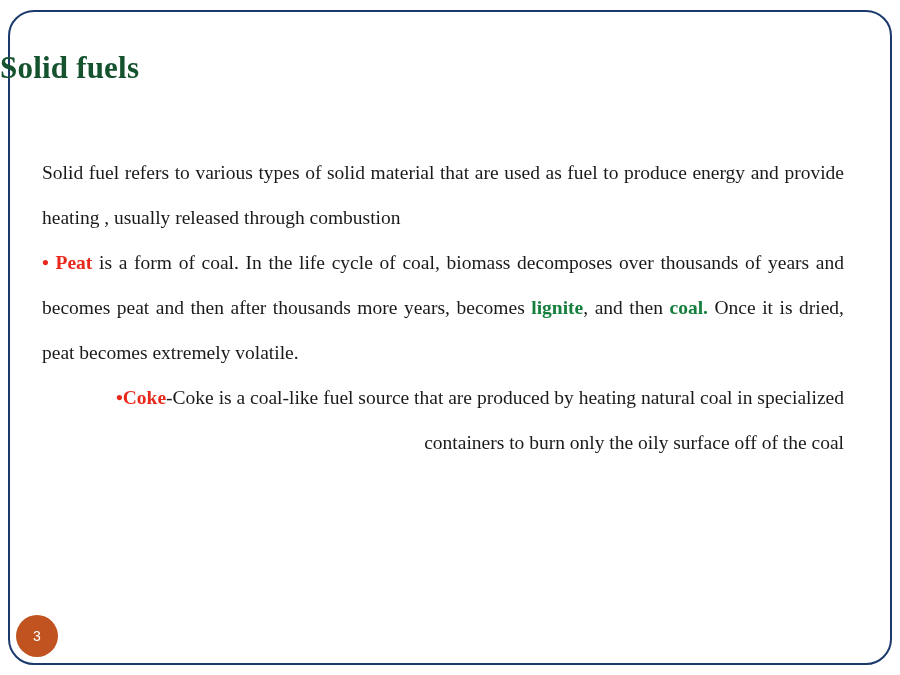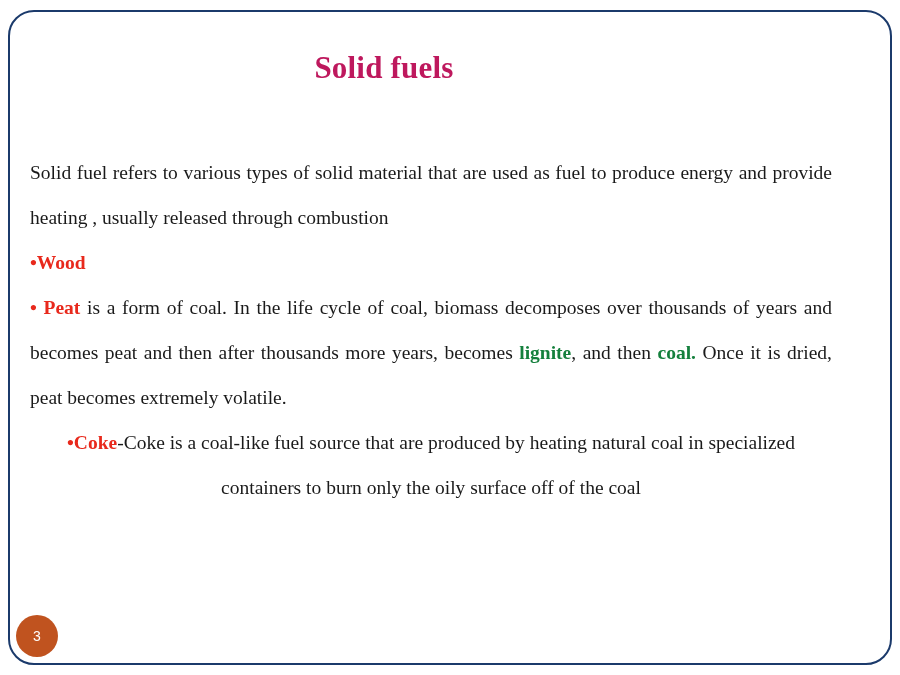--- a/index.html
+++ b/index.html
@@ -29,43 +29,42 @@
     box-sizing: border-box;
     border: 2px solid #1b3a6b;
     border-radius: 26px;
     pointer-events: none;
   }
   .slide-title {
     position: absolute;
     left: 0;
     top: 50px;
     width: 768px;
-    text-align: center;
     font-family: "Liberation Serif", serif;
     font-weight: bold;
     font-size: 31px;
-    color: #be185d;
+    color: #14532d;
     letter-spacing: 0.2px;
   }
   .body-block {
     position: absolute;
-    left: 30px;
+    left: 42px;
     top: 150px;
     width: 802px;
     font-size: 19.5px;
     line-height: 45px;
     color: #1a1a1a;
   }
   .para {
     text-align: justify;
     text-justify: inter-word;
     margin: 0;
   }
   .para-last-left {
-    text-align: center;
+    text-align: right;
   }
   .red-bold {
     color: #e8291c;
     font-weight: bold;
   }
   .red-plain {
     color: #15803d;
     font-weight: bold;
   }
   .bullet-line {
@@ -94,21 +93,20 @@
 <div class="slide">
 
   <div class="slide-frame"></div>
 
   <div class="slide-title">Solid fuels</div>
 
   <div class="body-block">
 
     <p class="para">Solid fuel refers to various types of solid material that are used as fuel to produce energy and provide heating , usually released through combustion</p>
 
-    <p class="bullet-line"><span class="red-bold">•</span><span class="red-bold">Wood</span></p>
 
     <p class="para"><span class="red-bold">•</span> <span class="red-bold">Peat</span><span> is a form of coal. In the life cycle of coal, biomass decomposes over thousands of years and becomes peat and then after thousands more years, becomes </span><span class="red-plain">lignite</span><span>, and then </span><span class="red-plain">coal.</span><span> Once it is dried, peat becomes extremely volatile.</span></p>
 
     <p class="para para-last-left"><span class="red-bold">•</span><span class="red-bold">Coke</span><span>-Coke is a coal-like fuel source that are produced by heating natural coal in specialized containers to burn only the oily surface off of the coal</span></p>
 
   </div>
 
   <div class="page-badge">3</div>
 
 </div>

